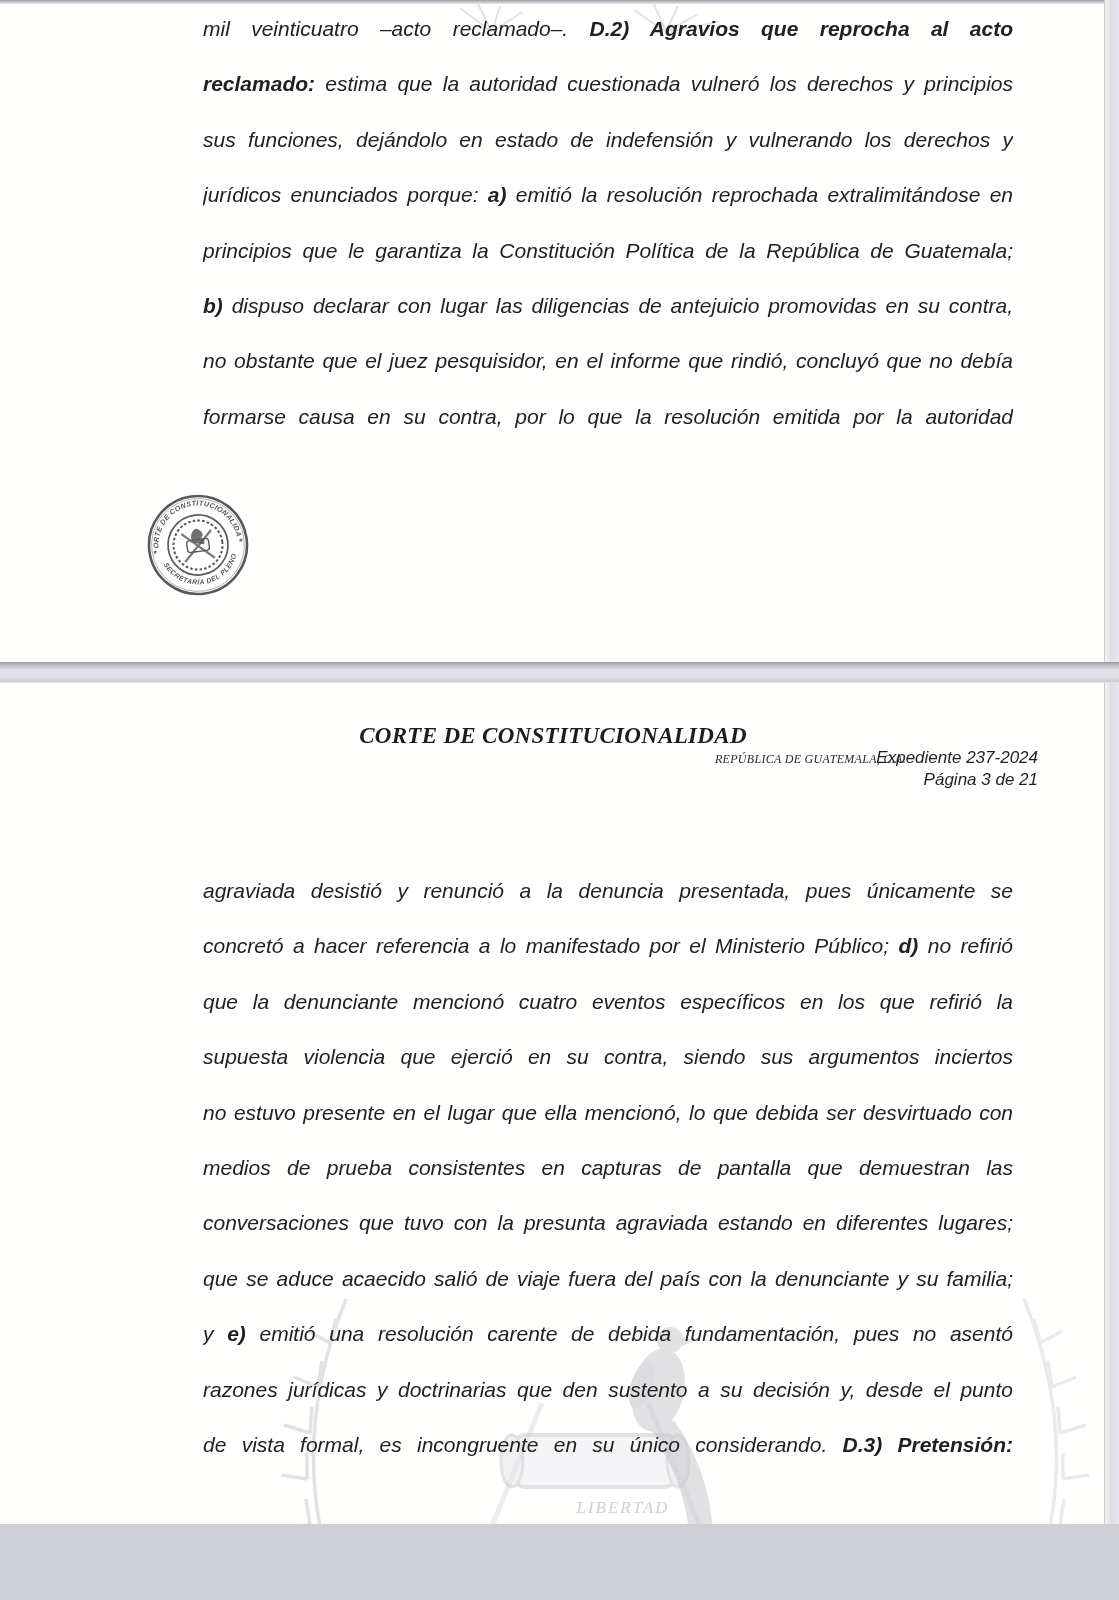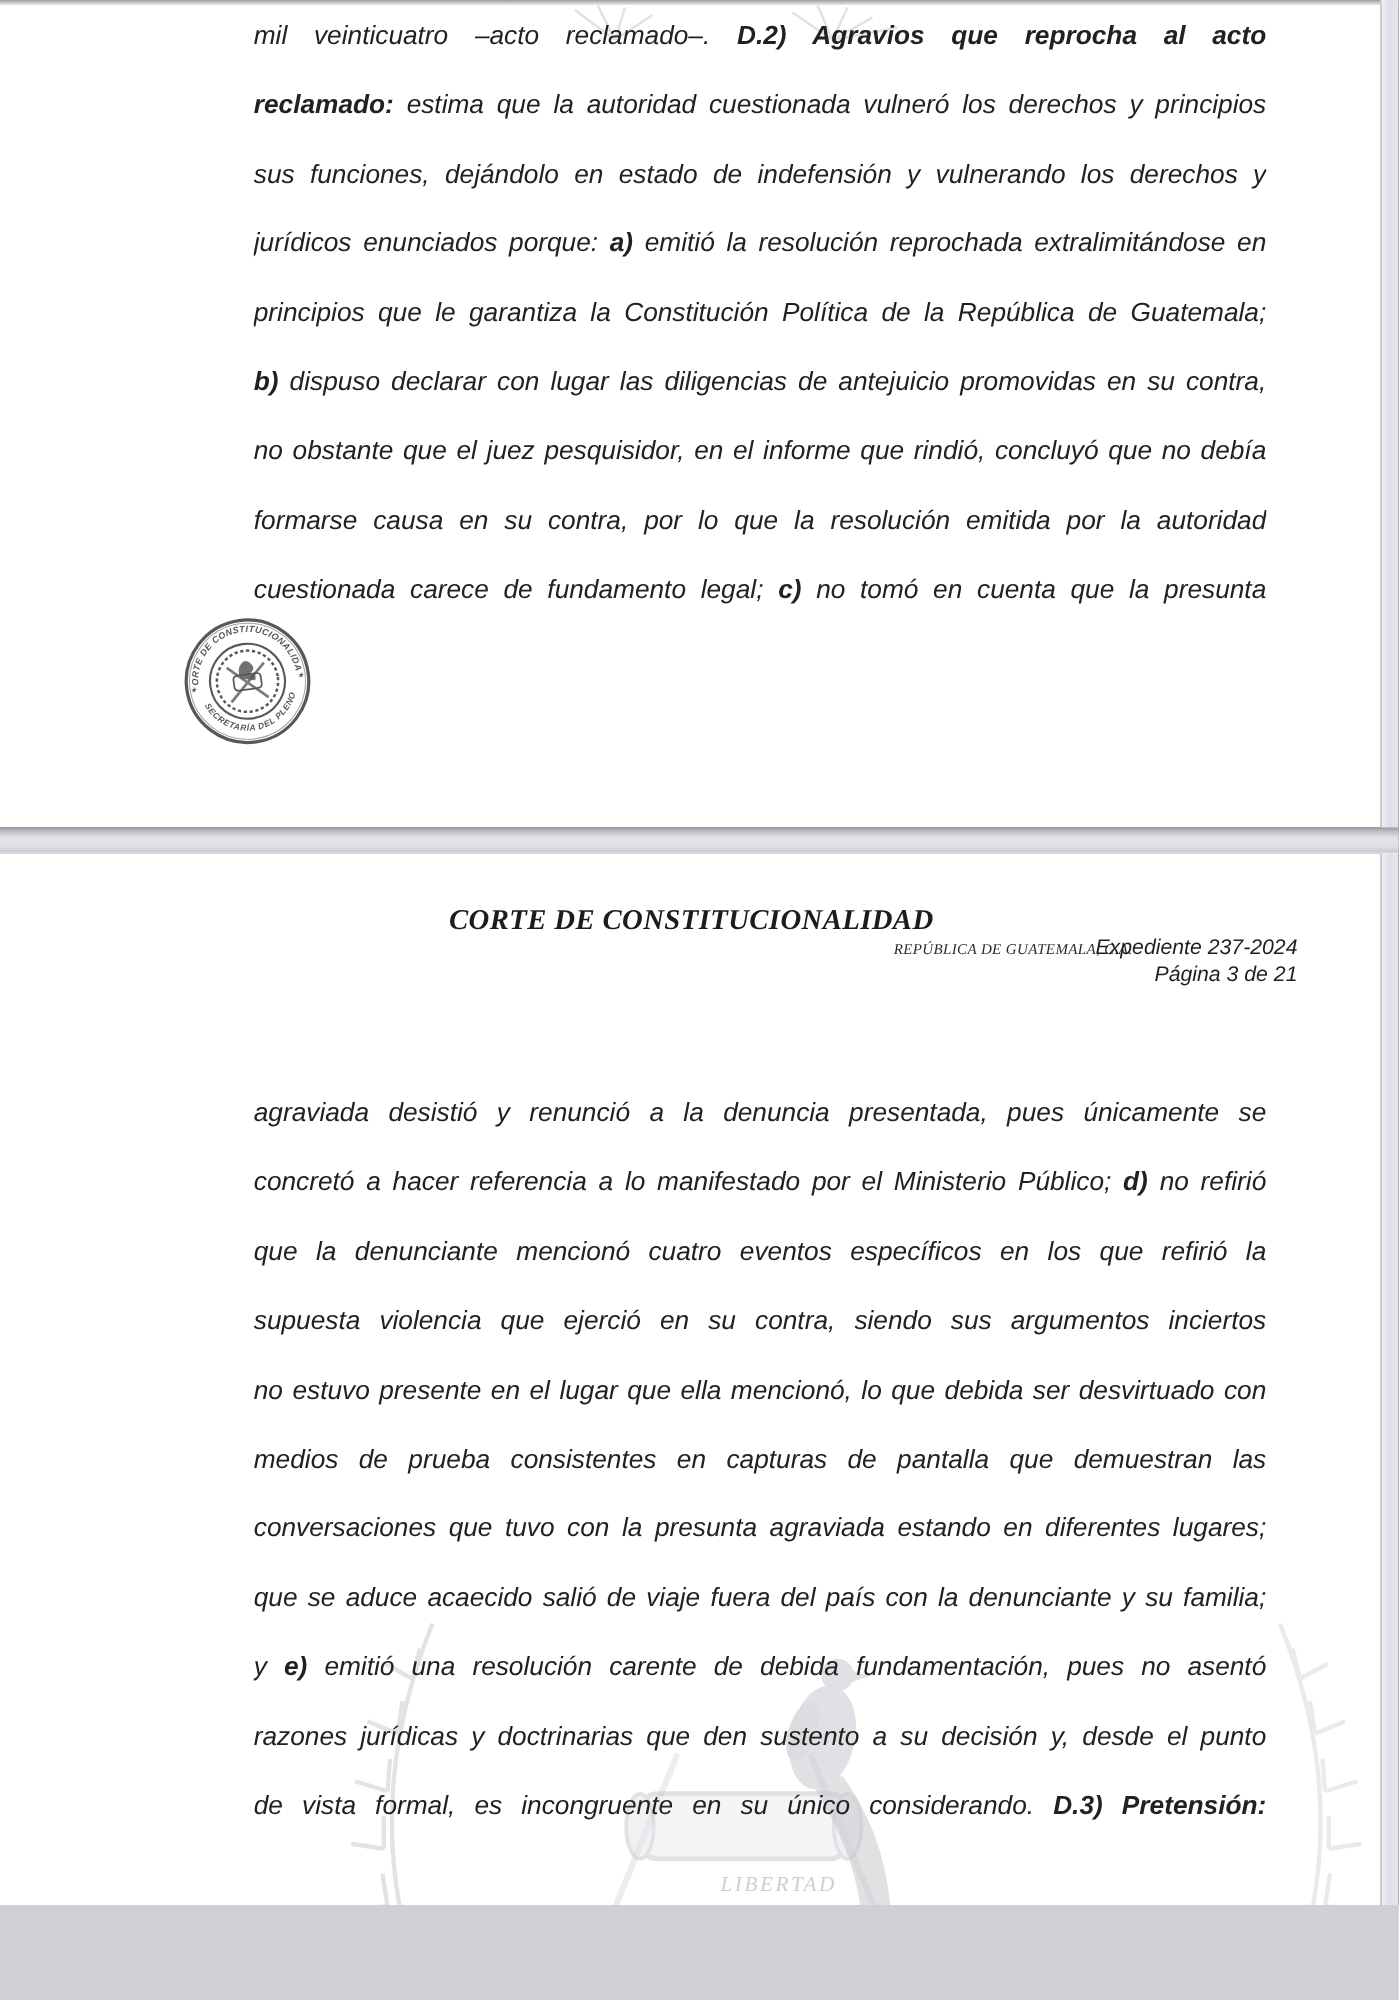--- a/index.html
+++ b/index.html
@@ -50,21 +50,20 @@
 
     <div class="body lines1">
         <div class="tline"><span>mil veinticuatro –acto reclamado–. </span><b>D.2) Agravios que reprocha al acto</b></div>
         <div class="tline"><b>reclamado:</b><span> estima que la autoridad cuestionada vulneró los derechos y principios</span></div>
         <div class="tline"><span>sus funciones, dejándolo en estado de indefensión y vulnerando los derechos y</span></div>
         <div class="tline"><span>jurídicos enunciados porque: </span><b>a)</b><span> emitió la resolución reprochada extralimitándose en</span></div>
         <div class="tline"><span>principios que le garantiza la Constitución Política de la República de Guatemala;</span></div>
         <div class="tline"><b>b)</b><span> dispuso declarar con lugar las diligencias de antejuicio promovidas en su contra,</span></div>
         <div class="tline"><span>no obstante que el juez pesquisidor, en el informe que rindió, concluyó que no debía</span></div>
         <div class="tline"><span>formarse causa en su contra, por lo que la resolución emitida por la autoridad</span></div>
-        <div class="tline"><span>cuestionada carece de fundamento legal; </span><b>c)</b><span> no tomó en cuenta que la presunta</span></div>
       </div>
 
     <svg class="seal" viewBox="0 0 104 104">
       <g stroke="#47474b" fill="none">
         <circle cx="52" cy="52" r="49" stroke-width="2.6"></circle>
         <circle cx="52" cy="52" r="46.4" stroke-width="0.8" opacity="0.55"></circle>
         <circle cx="52" cy="52" r="30" stroke-width="1.7"></circle>
         <circle cx="52" cy="52" r="24.5" stroke-width="2" stroke-dasharray="2.6 2.1"></circle>
         <path d="M37,67 L67,39 M37,39 L67,67" stroke-width="2.2" opacity="0.8"></path>
         <rect x="41" y="46.5" width="22" height="12" rx="3" stroke-width="1.4"></rect>

